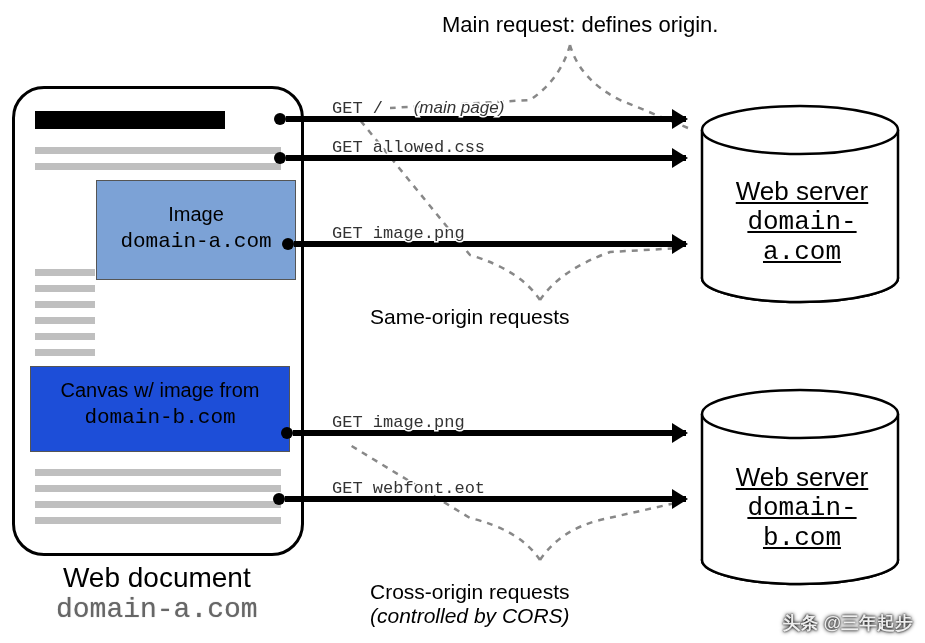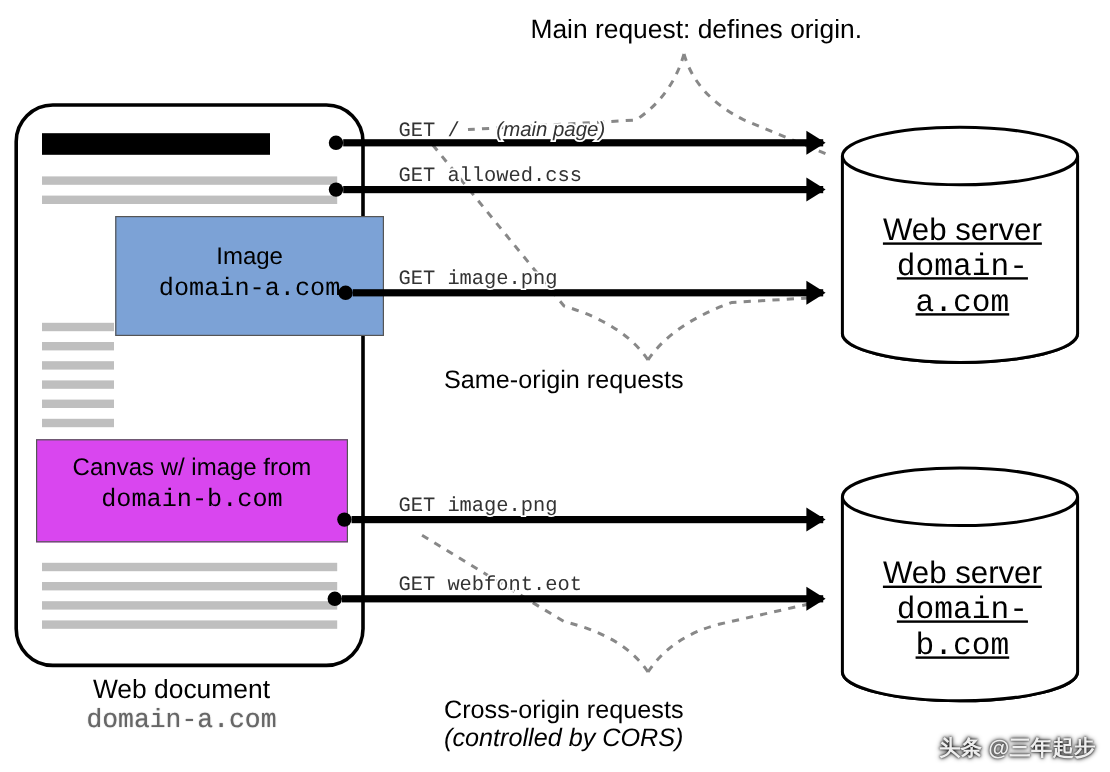--- a/index.html
+++ b/index.html
@@ -35,42 +35,42 @@
     background: #fff;
     box-sizing: border-box;
     padding: 22px 20px 18px 20px;
   }
   .bar-black {
     height: 18px; background: #000; width: 190px; margin-bottom: 18px;
   }
   .bar-grey { height: 7px; background: #bfbfbf; margin-bottom: 9px; }
   .img-box {
     position: absolute; left: 96px; top: 180px;
-    width: 224px; height: 100px;
+    width: 200px; height: 100px;
     background: #7ca2d6;
     border: 1px solid #555;
     text-align: center;
     font-size: 20px; color: #000;
     padding-top: 20px; box-sizing: border-box;
     line-height: 1.35;
   }
   .img-box .mono, .canvas-box .mono { font-family: "Courier New", monospace; font-size: 21px; }
   .canvas-box {
     position: absolute; left: 30px; top: 366px;
     width: 260px; height: 86px;
-    background: #d946ef;
+    background: #1d4ed8;
     border: 1px solid #555;
     text-align: center;
     font-size: 20px; color: #000;
     padding-top: 10px; box-sizing: border-box;
     line-height: 1.35;
   }
   .doc-caption {
     position: absolute; left: 56px; top: 562px;
-    font-size: 22px; text-align: center; margin-left: 16px;
+    font-size: 28px; text-align: center;
   }
   .doc-caption .mono { font-family: "Courier New", monospace; color: #666; text-shadow: 0 0 1px #999; }
   .server-caption {
     position: absolute;
     width: 180px; text-align: center;
     font-size: 26px;
     text-decoration: underline;
   }
   .server-caption .mono { font-family: "Courier New", monospace; }
   .req-label {

